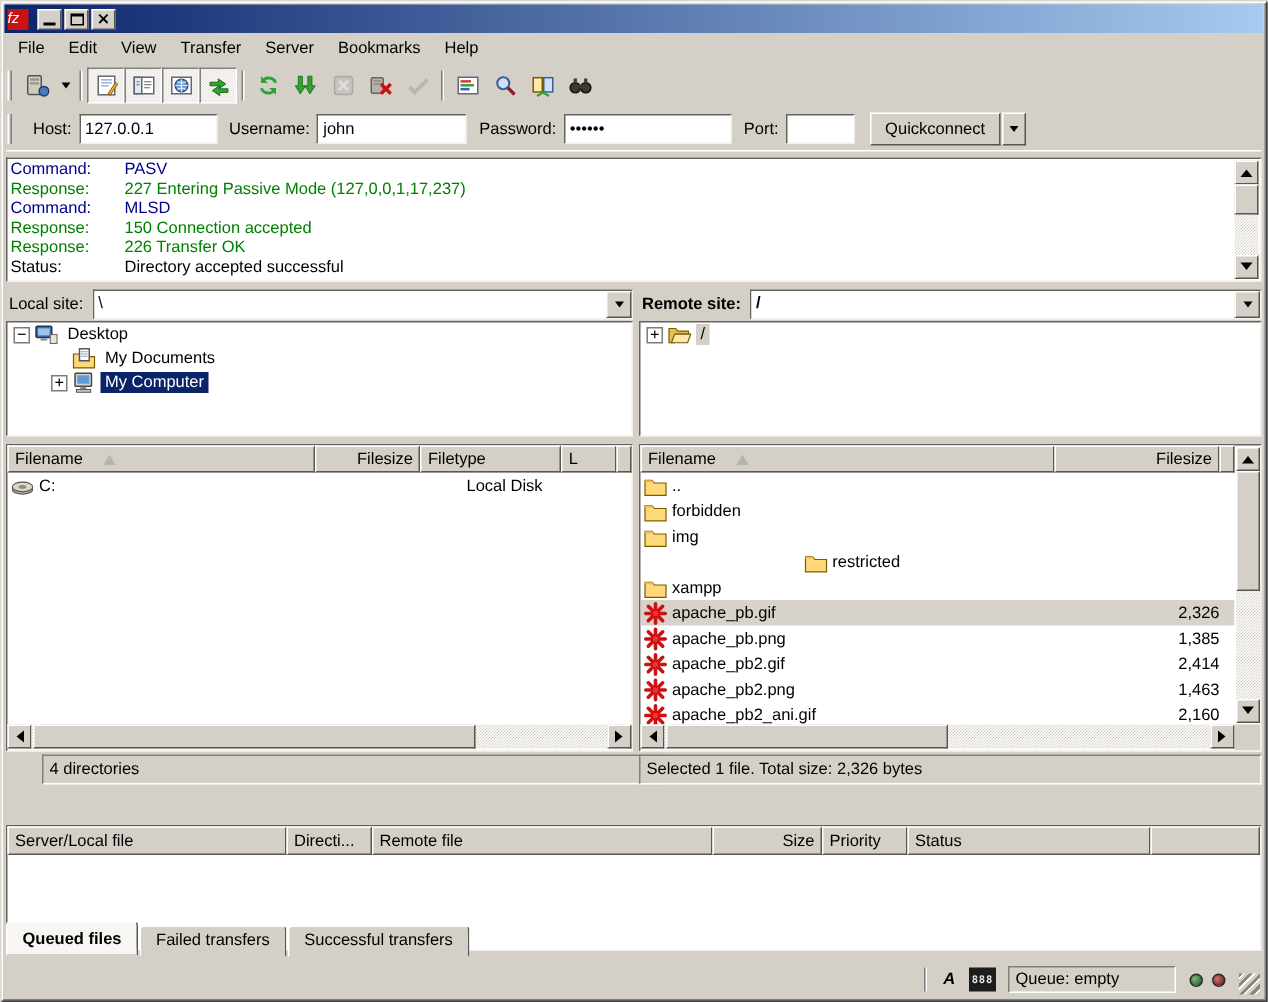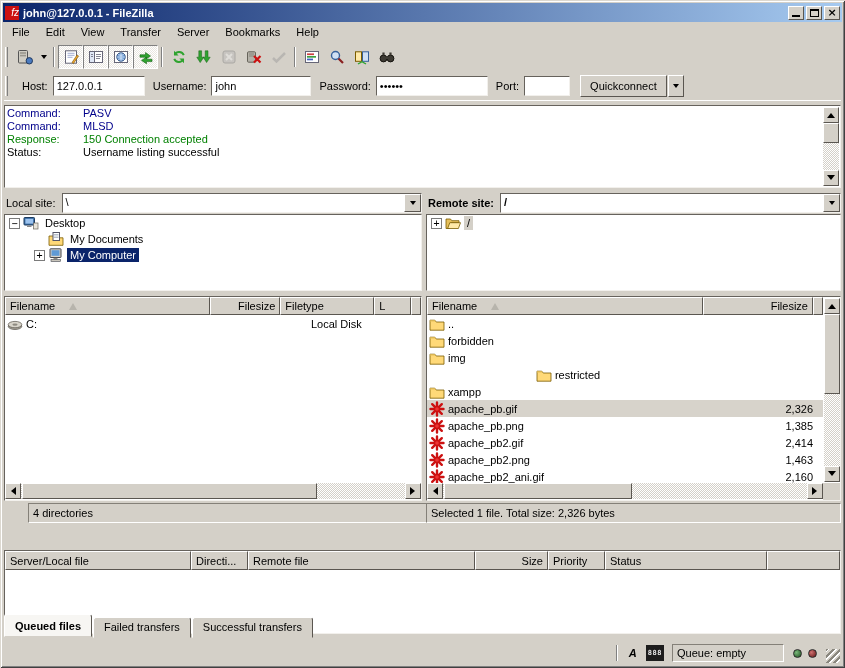--- a/index.html
+++ b/index.html
@@ -14,21 +14,21 @@
   .field   { background:#fff; border:1px solid; border-color:#66625c #f2f0ec #f2f0ec #66625c; }
   .checker { background-color:#fff;
              background-image:linear-gradient(45deg,#d4d0c8 25%,transparent 25%,transparent 75%,#d4d0c8 75%),
                               linear-gradient(45deg,#d4d0c8 25%,transparent 25%,transparent 75%,#d4d0c8 75%);
              background-size:2px 2px; background-position:0 0,1px 1px; }
   
   .titlebar { position:absolute; top:3px; left:3px; right:3px; height:19px;
               background:linear-gradient(to right,#0a246a,#a6caf0);
               display:flex; align-items:center; padding:0 2px; }
   .app-logo { width:14px; height:14px; background:#cc1111; color:#fff; font-weight:normal; font-style:italic;
-              font-size:10px; line-height:14px; text-align:right; margin-right:4px; flex:0 0 auto; }
+              font-size:10px; line-height:14px; text-align:left; margin-right:4px; flex:0 0 auto; }
   .title-text { color:#fff; font-weight:bold; flex:1; white-space:nowrap; overflow:hidden; }
   .win-btn { width:16px; height:14px; margin-left:2px; position:relative;
              display:flex; align-items:center; justify-content:center; }
   .glyph-min { width:8px; height:2px; background:#000; margin-top:7px; }
   .glyph-max { width:9px; height:8px; border:1px solid #000; border-top:2px solid #000; }
   .glyph-close { font-size:11px; font-weight:bold; line-height:12px; font-family:"DejaVu Sans",sans-serif; }
   
   .menubar { position:absolute; top:23px; left:4px; right:4px; height:19px; display:flex; }
   .menu-item { padding:0 8px; line-height:19px; cursor:default; }
   .toolbar { position:absolute; top:43px; left:4px; right:4px; height:27px; display:flex; align-items:center; }
@@ -125,21 +125,20 @@
   .resize-grip { width:14px; height:14px; margin-left:6px; align-self:flex-end;
                  background:repeating-linear-gradient(-45deg, transparent 0 2px, #ffffff 2px 3px, #8a877e 3px 5px); }
 </style>
 </head>
 <body>
 
 <div class="window">
 
   <div class="titlebar">
     <div class="app-logo">fz</div>
-    <div class="title-text">john@127.0.0.1 - FileZilla</div>
     <div class="win-btn raised">
         <span class="glyph-min"></span>
       </div>
     <div class="win-btn raised">
         <span class="glyph-max"></span>
       </div>
     <div class="win-btn raised">
         <span class="glyph-close">×</span>
       </div>
   </div>
@@ -299,23 +298,25 @@
     <input class="qc-input field" style="width: 46px;" value="">
     <button class="qc-btn raised">Quickconnect</button>
     <span class="qc-drop raised">
         <span class="caret-down"></span>
       </span>
   </div>
 
   <div class="log field">
     <div class="log-inner" id="log-inner">
         <div class="log-line command"><span class="log-label">Command:</span><span class="log-text">PASV</span></div>
+        <div class="log-line response"><span class="log-label">Response:</span><span class="log-text">227 Entering Passive Mode (127,0,0,1,17,237)</span></div>
         <div class="log-line command"><span class="log-label">Command:</span><span class="log-text">MLSD</span></div>
         <div class="log-line response"><span class="log-label">Response:</span><span class="log-text">150 Connection accepted</span></div>
-        <div class="log-line status"><span class="log-label">Status:</span><span class="log-text">Username listing successful</span></div>
+        <div class="log-line response"><span class="log-label">Response:</span><span class="log-text">226 Transfer OK</span></div>
+        <div class="log-line status"><span class="log-label">Status:</span><span class="log-text">Directory accepted successful</span></div>
       </div>
     <div class="vscroll" style="top:0;bottom:0;right:0;">
       <span class="sb-btn raised" style="top:1px;right:1px;">
           <span class="arr-up"></span>
         </span>
       <span class="checker" style="position:absolute;top:17px;bottom:17px;right:1px;width:16px;"></span>
       <span class="sb-thumb raised" style="top:17px;right:1px;width:16px;height:20px;"></span>
       <span class="sb-btn raised" style="bottom:1px;right:1px;">
           <span class="arr-down"></span>
         </span>

